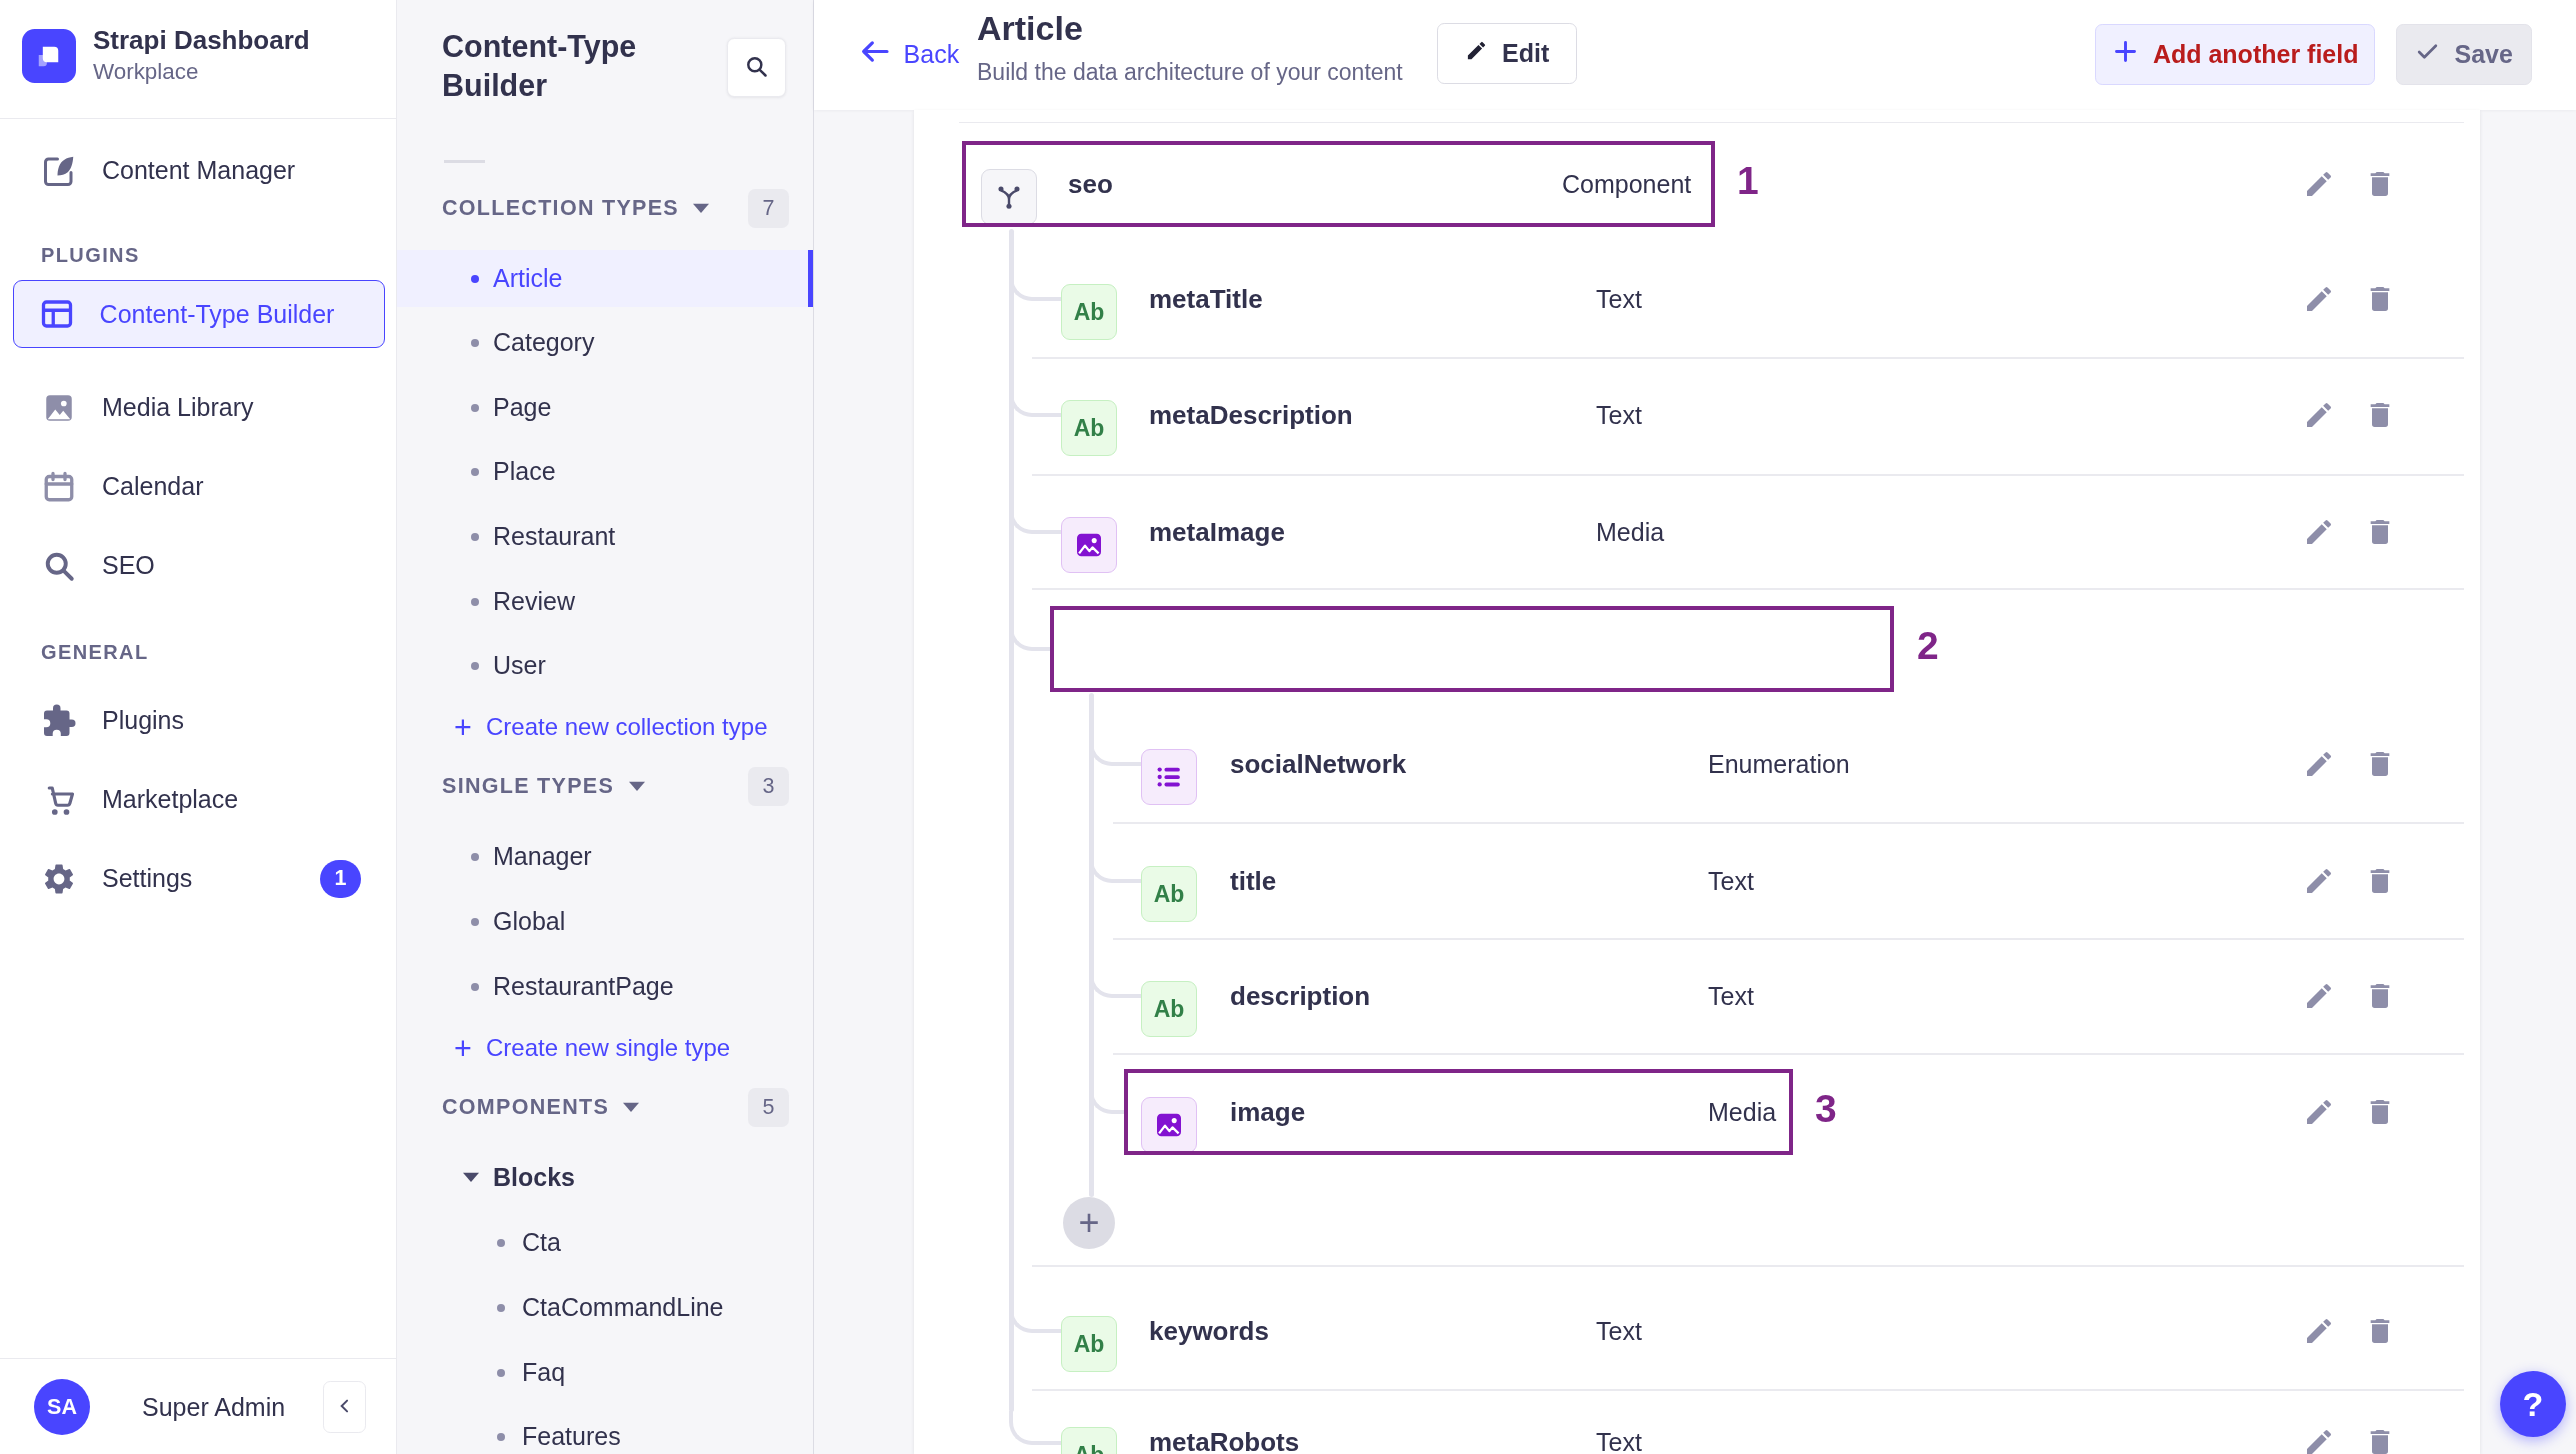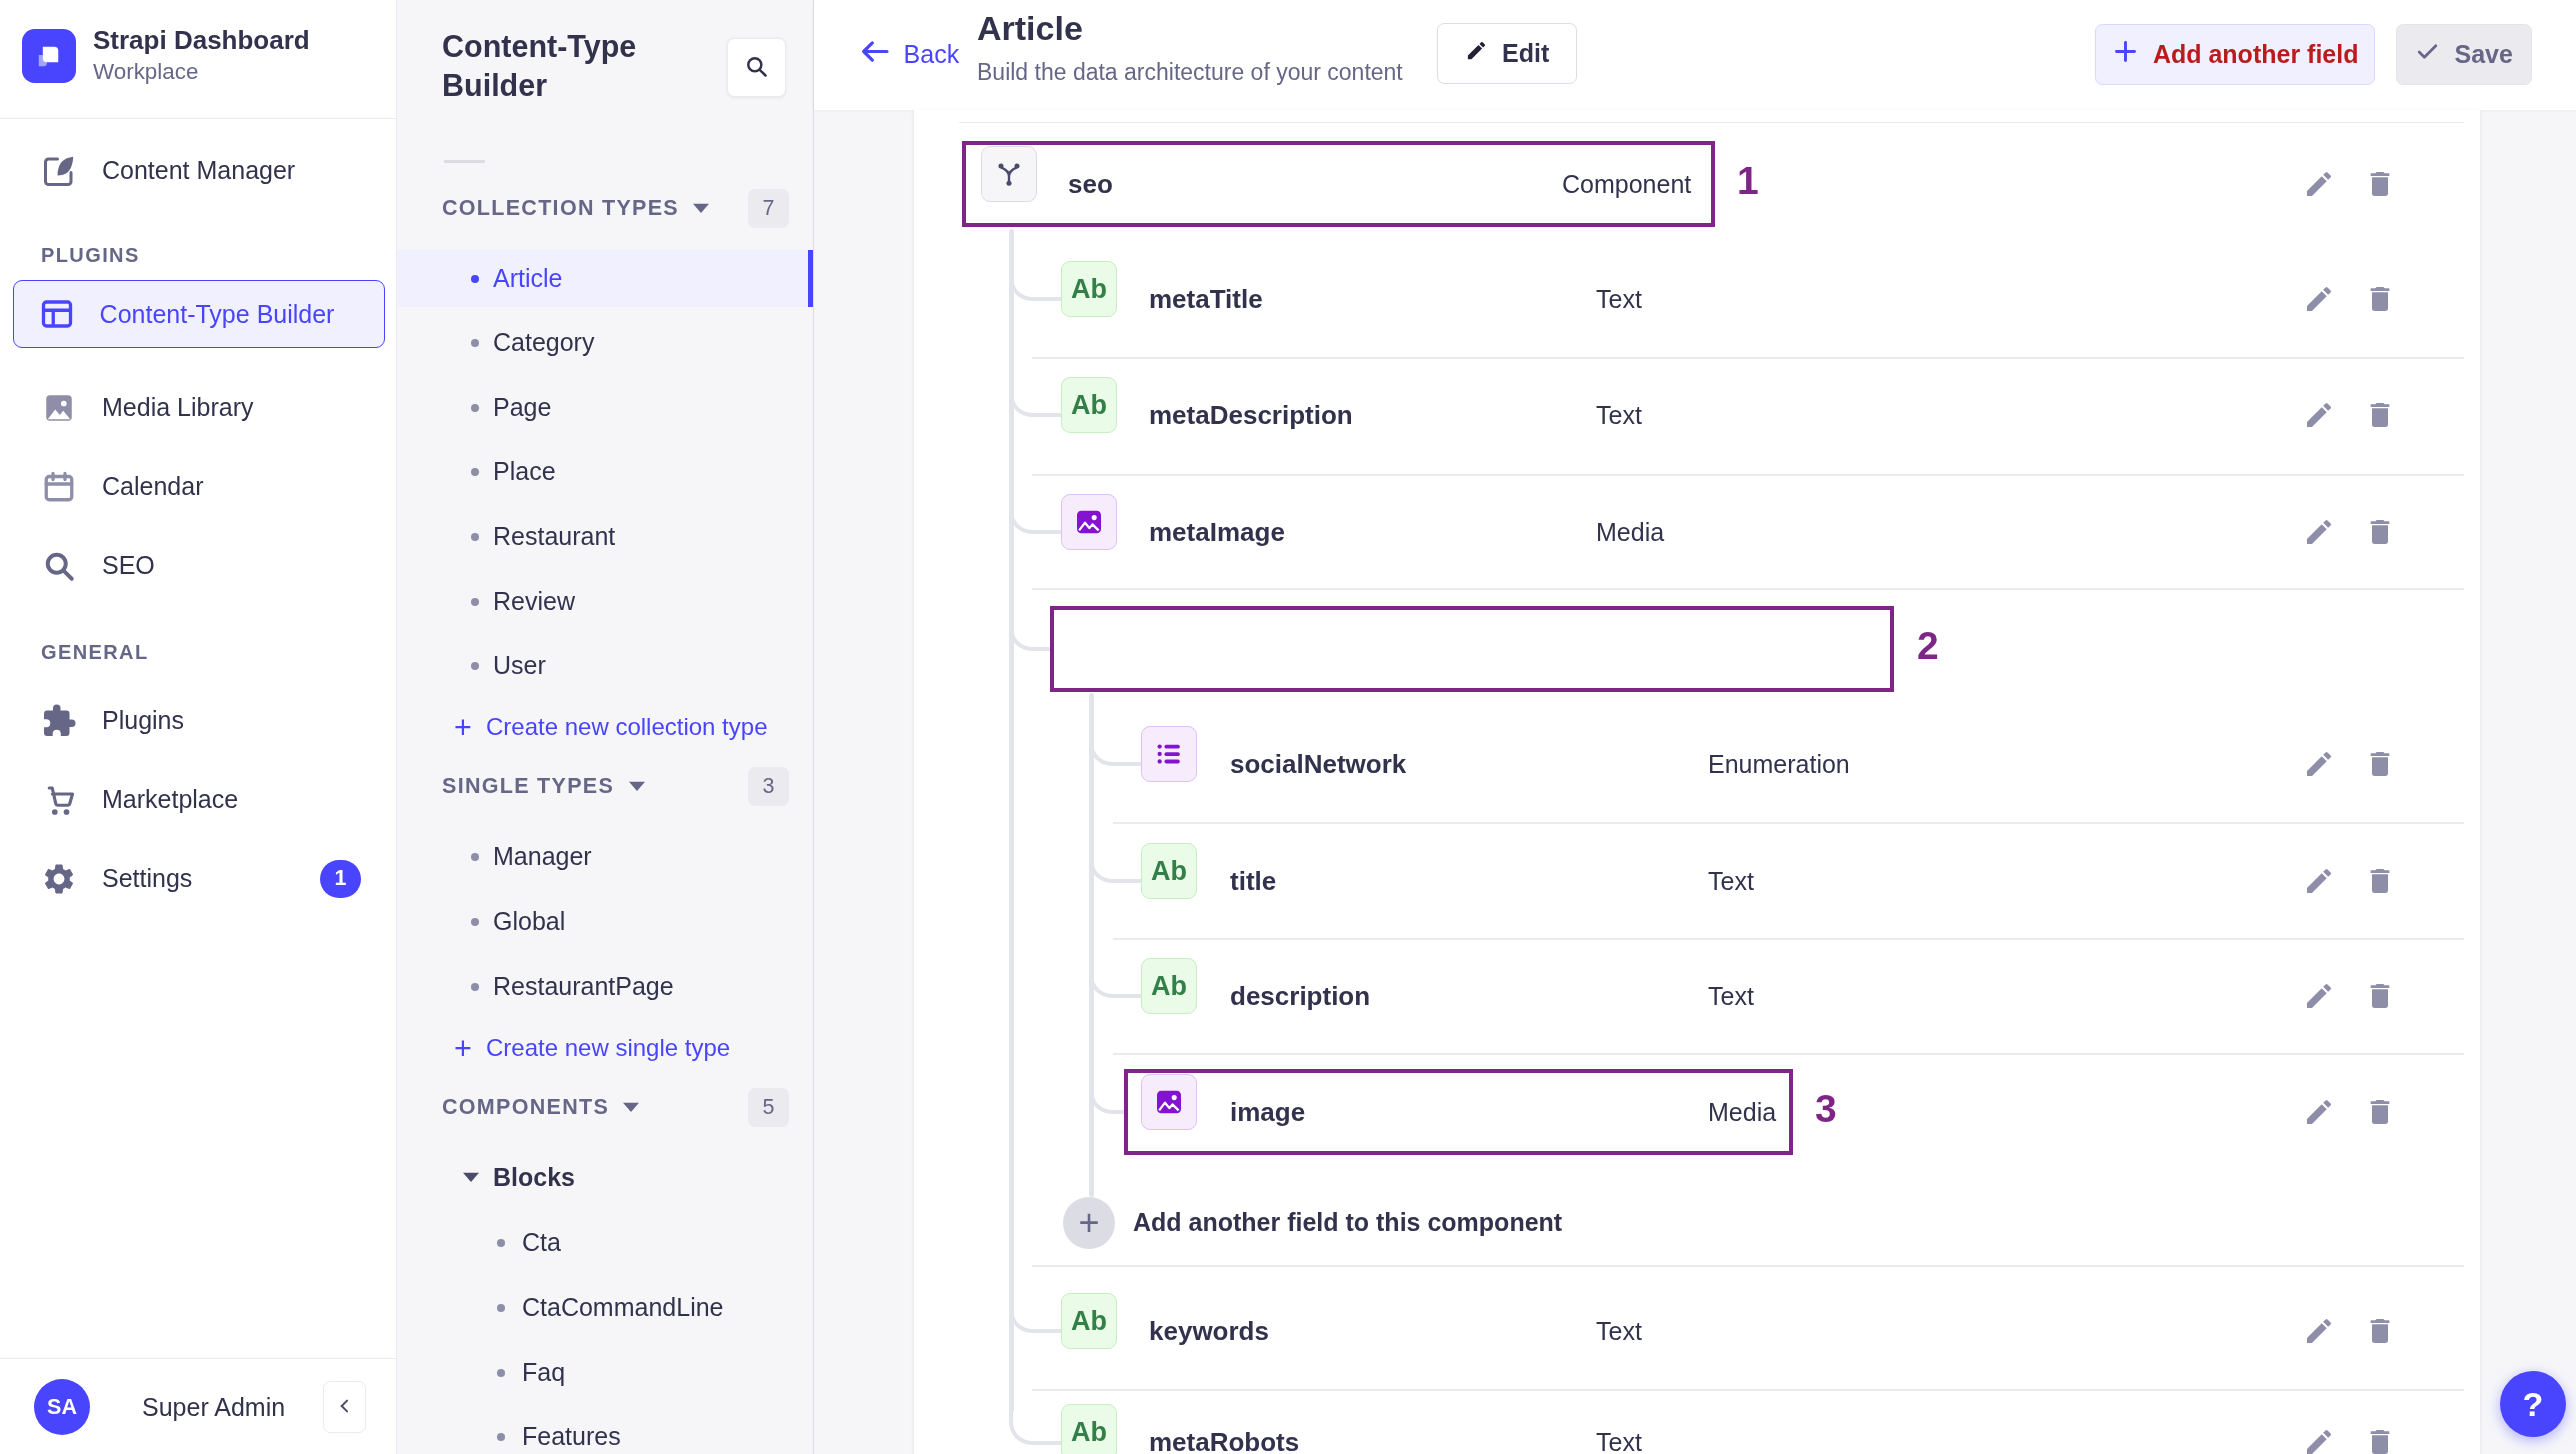--- a/index.html
+++ b/index.html
@@ -63,21 +63,21 @@
   .btn-add svg{width:27px;height:27px}
   .btn-save{left:1582px;top:24px;width:136px;height:61px;background:#eaeaef;border:0.9px solid #e3e3ea;color:#666687;font-weight:bold}
   .btn-save svg{width:25px;height:25px}
   .card{position:absolute;left:100px;top:110px;width:1566px;height:1345px;background:#fff;box-shadow:0 0.9px 3.6px rgba(33,33,52,.1);overflow:hidden}
 
   
   .cdiv{position:absolute;height:1.8px;background:#eaeaef}
   .vline{position:absolute;width:4.5px;background:#e3e3ec;border-radius:2.7px}
   .elbow{position:absolute;border-left:4.5px solid #e3e3ec;border-bottom:4.5px solid #e3e3ec;border-bottom-left-radius:23px;box-sizing:border-box}
   .frow{position:absolute;left:0;width:1566px;height:115px}
-  .f-icon{position:absolute;top:19px;width:56px;height:56px;border-radius:9px;box-sizing:border-box;display:flex;align-items:center;justify-content:center;font-weight:bold;font-size:27px}
+  .f-icon{position:absolute;top:42px;width:56px;height:56px;border-radius:9px;box-sizing:border-box;display:flex;align-items:center;justify-content:center;font-weight:bold;font-size:23px}
   .f-icon svg{width:32px;height:32px}
   .ic-text{background:#eafbe7;border:0.9px solid #c6f0c2;color:#328048}
   .ic-component{background:#f6f6f9;border:0.9px solid #dcdce4}
   .ic-media{background:#f6ecfc;border:0.9px solid #e0c1f4}
   .ic-enum{background:#f6ecfc;border:0.9px solid #e0c1f4}
   .f-name{position:absolute;top:0;height:115px;display:flex;align-items:center;font-size:26px;font-weight:bold;color:#32324d}
   .f-type{position:absolute;top:0;height:115px;display:flex;align-items:center;font-size:25px;color:#32324d}
   .f-act{position:absolute;top:41px;width:32px;height:32px;cursor:pointer}
   .f-act svg{width:32px;height:32px}
   .anno{position:absolute;border:4.5px solid #7f2588;box-sizing:border-box;pointer-events:none}
@@ -509,20 +509,19 @@
           <div class="f-type" style="left: 682px;">Text</div>
           <div class="f-act" style="left: 1389px;"><svg viewBox="0 0 24 24" fill="#8e8ea9">
               <path d="M3 17.25V21h3.75L17.81 9.94l-3.75-3.75L3 17.25zM20.71 7.04a1 1 0 0 0 0-1.41l-2.34-2.34a1 1 0 0 0-1.41 0l-1.83 1.83 3.75 3.75 1.83-1.83z"></path>
             </svg></div>
           <div class="f-act" style="left: 1450px;"><svg viewBox="0 0 24 24" fill="#8e8ea9">
               <path d="M6 19a2 2 0 0 0 2 2h8a2 2 0 0 0 2-2V7H6v12zM19 4h-3.5l-1-1h-5l-1 1H5v2h14V4z"></path>
             </svg></div>
         </div>
         <div class="addrow" style="top: 1084px;">
           <span class="add-circle">+</span>
-          <span class="add-label">Add another field to this component</span>
         </div>
       </div>
   </main>
 
   <div class="help-fab">?</div>
 </div>
 
 
 </body></html>

